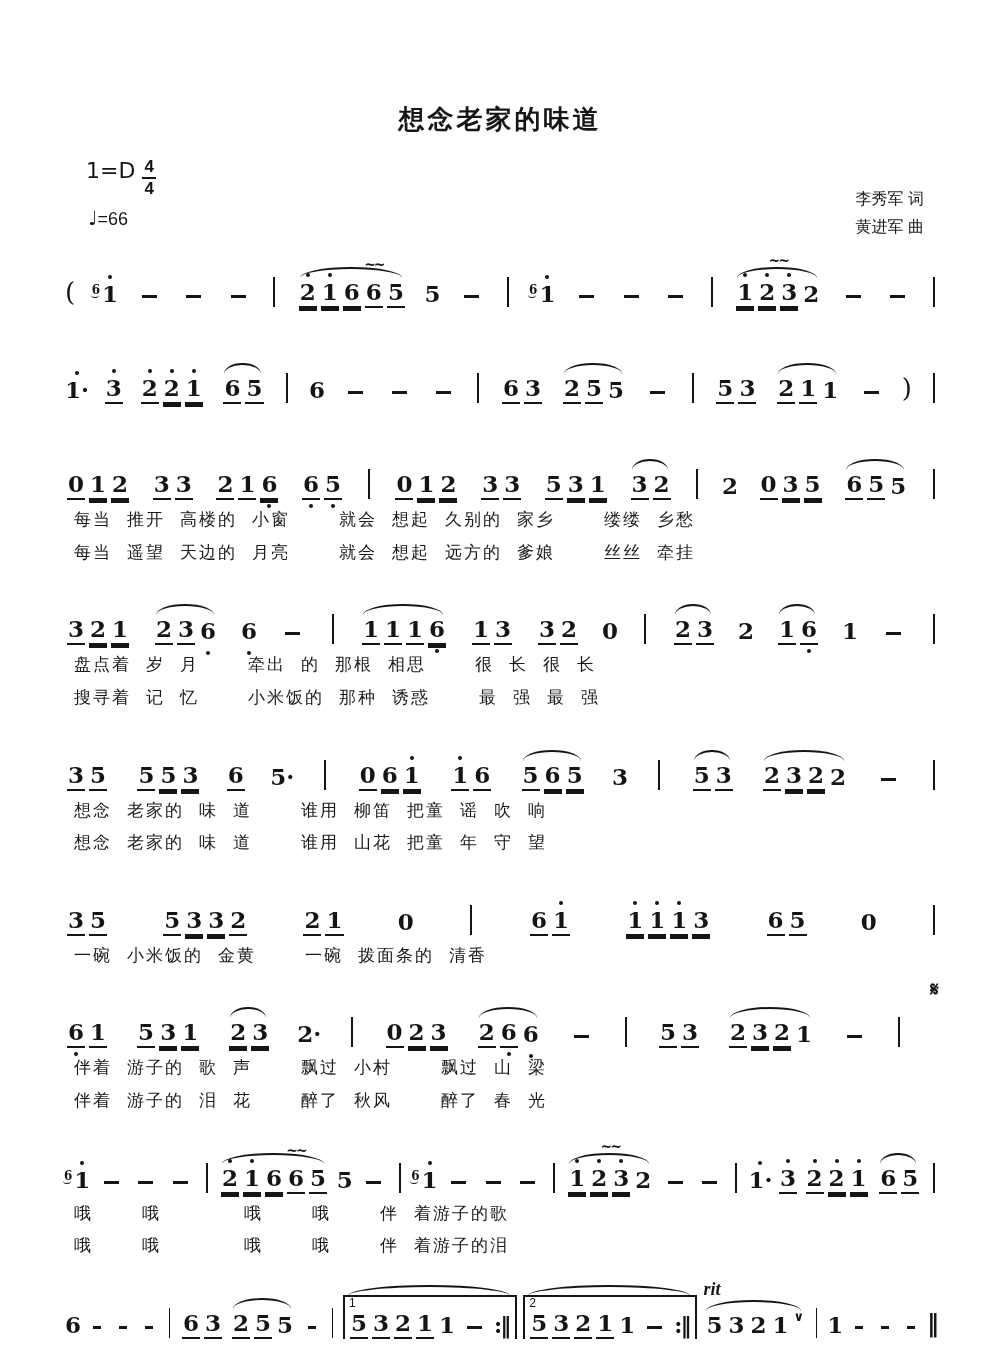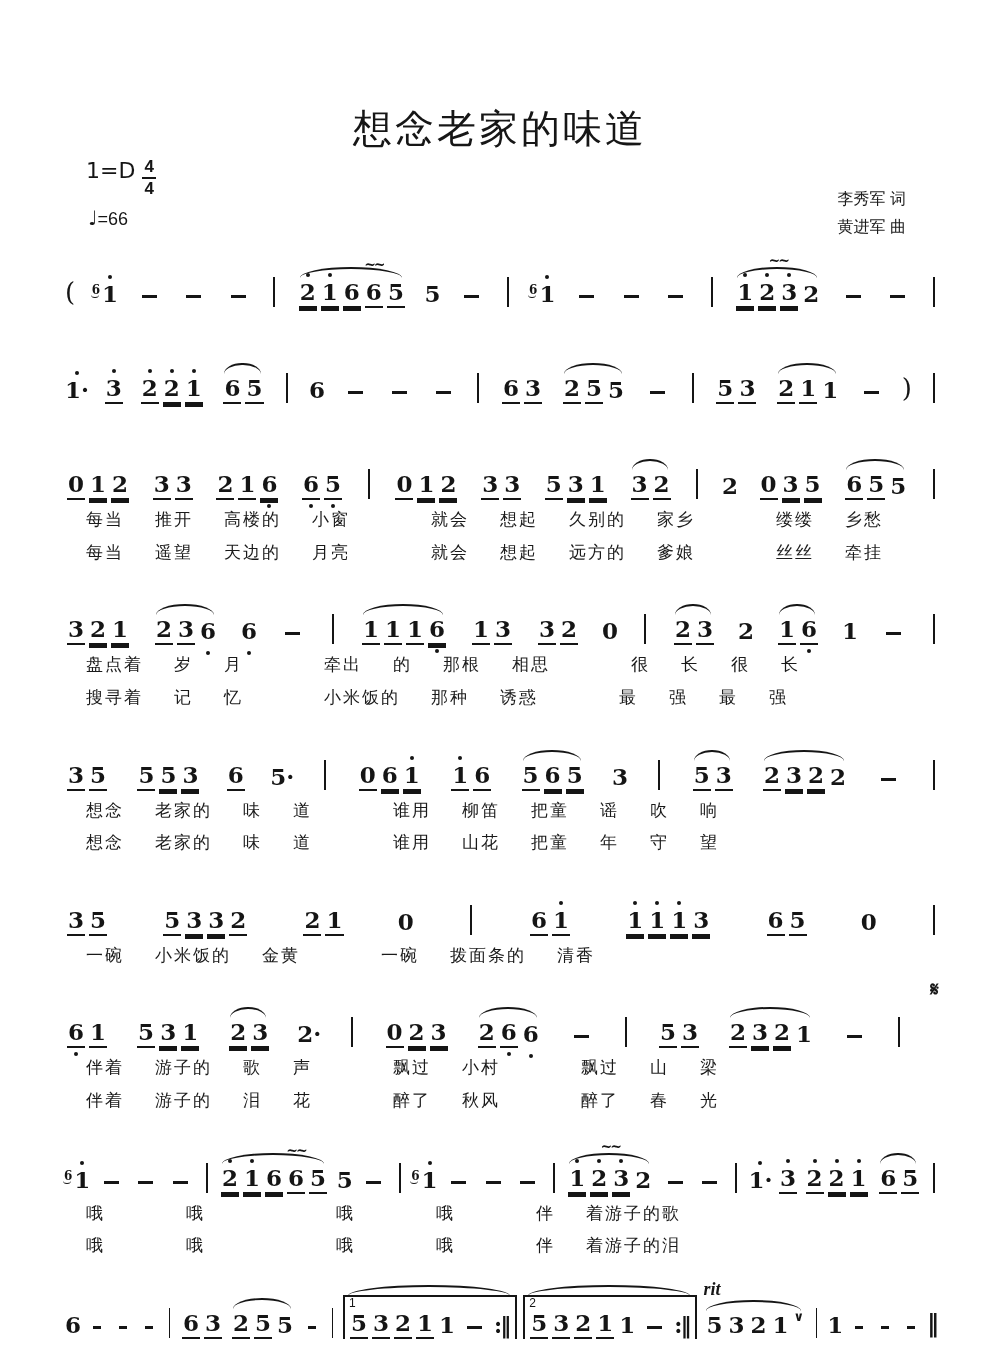--- a/index.html
+++ b/index.html
@@ -5,30 +5,30 @@
   html,body{margin:0;padding:0;}
   body{
     width:1000px;height:1365px;overflow:hidden;background:#ffffff;
     font-family:"Liberation Sans","DejaVu Sans",sans-serif;color:#151515;
     position:relative;
   }
   
   .header{position:relative;height:238px;}
   .title{
     position:absolute;top:102px;left:0;width:100%;text-align:center;
-    font-size:39px;font-weight:normal;letter-spacing:3px;color:#161616;
+    font-size:26px;font-weight:bold;letter-spacing:3px;color:#161616;
   }
   .keytime{position:absolute;left:86px;top:158px;font-size:22px;display:flex;align-items:flex-start;}
   .key-label{font-family:"DejaVu Sans",sans-serif;}
   .frac{display:inline-flex;flex-direction:column;align-items:center;margin-left:7px;font-weight:bold;font-size:17px;line-height:1.05;}
   .frac .num{border-bottom:2px solid #151515;padding:0 2px 1px;}
   .frac .den{padding-top:1px;}
   .tempo{position:absolute;left:88px;top:206px;font-size:18px;}
   .tempo .notechar{font-family:"DejaVu Sans",sans-serif;font-size:20px;}
-  .credits{position:absolute;right:94px;top:185px;text-align:right;font-size:16px;line-height:1.75;color:#1c1c1c;}
+  .credits{position:absolute;right:76px;top:185px;text-align:right;font-size:16px;line-height:1.75;color:#1c1c1c;}
   
   .score{padding:0 58px 0 62px;}
   .system{padding-top:20px;margin-bottom:10px;}
   .system.gap{margin-bottom:26px;}
   .nrow{
     display:flex;justify-content:space-between;align-items:flex-end;
     height:50px;font-family:"DejaVu Serif","Liberation Serif",serif;font-weight:bold;font-size:23px;line-height:1;
   }
   .tok{display:inline-flex;align-items:flex-end;position:relative;margin:0 2px;}
   .n{position:relative;display:inline-block;padding:1px 1px 3px;}
@@ -54,22 +54,22 @@
   .volta{border-top:2px solid #151515;border-left:2px solid #151515;border-right:2px solid #151515;
     padding:13px 3px 0;position:relative;}
   .volta-label{position:absolute;top:0px;left:4px;font-size:12px;font-weight:normal;
     font-family:"Liberation Sans",sans-serif;}
   .above-label{position:absolute;top:-32px;left:0px;font-style:italic;font-weight:bold;
     font-size:18px;font-family:Liberation Serif, serif;}
   .seg{align-self:flex-start;transform:translateY(-20px);font-size:20px;}
   .rpt .n{font-size:22px;letter-spacing:-2px;}
   .endbar .n{font-size:24px;font-weight:bold;}
   
-  .lyr{display:flex;align-items:flex-start;margin:8px 0 0 24px;font-size:17px;
-    letter-spacing:2px;color:#1a1a1a;line-height:1.45;gap:16px;}
+  .lyr{display:flex;align-items:flex-start;margin:8px 0 0 12px;font-size:17px;
+    letter-spacing:2px;color:#1a1a1a;line-height:1.45;}
   .lyr span{margin-right:15px;white-space:nowrap;}
   .lyr span.spacer{width:34px;margin-right:0;}
 </style>
 </head>
 <body>
 
 <div class="header">
   <div class="title">想念老家的味道</div>
   <div class="keytime">
     <span class="key-label">1=D</span>

